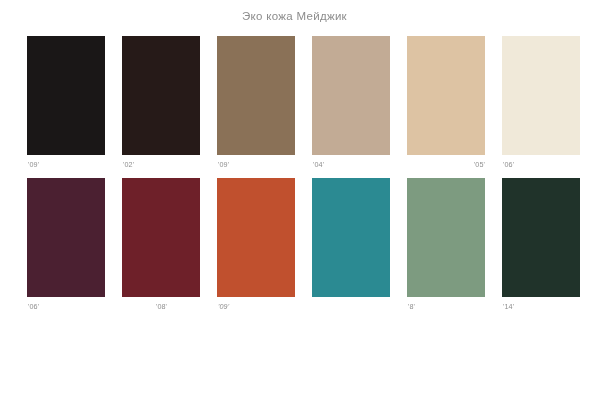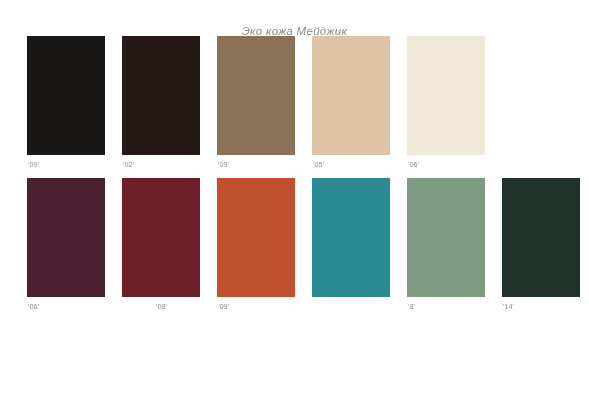--- a/index.html
+++ b/index.html
@@ -20,25 +20,24 @@
     position: relative;
     background: #ffffff;
     box-sizing: border-box;
   }
   .title {
     width: 100%;
     text-align: center;
     font-size: 11.5px;
     color: #8c8c8c;
     letter-spacing: 0.3px;
-    padding-top: 24px;
+    padding-top: 9px;
     line-height: 14px;
     white-space: nowrap;
     font-weight: 400;
-    font-style: italic;
   }
   .grid {
     position: absolute;
     left: 27px;
     top: 36px;
     width: 540px;
   }
   .row {
     display: flex;
     flex-direction: row;
@@ -84,22 +83,26 @@
       </div>
       <div class="cell">
         <div class="swatch" style="background-color: rgb(38, 26, 24);"></div>
         <div class="swatch-label" style="color: rgb(143, 143, 143);">'02'</div>
       </div>
       <div class="cell">
         <div class="swatch" style="background-color: rgb(138, 113, 87);"></div>
         <div class="swatch-label" style="color: rgb(143, 143, 143);">'09'</div>
       </div>
       <div class="cell">
+        <div class="swatch" style="background-color: rgb(194, 171, 149);"></div>
+        <div class="swatch-label" style="color: rgb(143, 143, 143);">'04'</div>
+      </div>
+      <div class="cell">
         <div class="swatch" style="background-color: rgb(221, 195, 163);"></div>
-        <div class="swatch-label" style="color: rgb(143, 143, 143);">'05'</div>
+        <div class="swatch-label" style="color: rgb(143, 143, 143); text-align: right;">'05'</div>
       </div>
       <div class="cell">
         <div class="swatch" style="background-color: rgb(240, 233, 217);"></div>
         <div class="swatch-label" style="color: rgb(143, 143, 143);">'06'</div>
       </div>
     </div>
 
     <div class="row row-2">
       <div class="cell">
         <div class="swatch" style="background-color: rgb(75, 32, 49);"></div>

